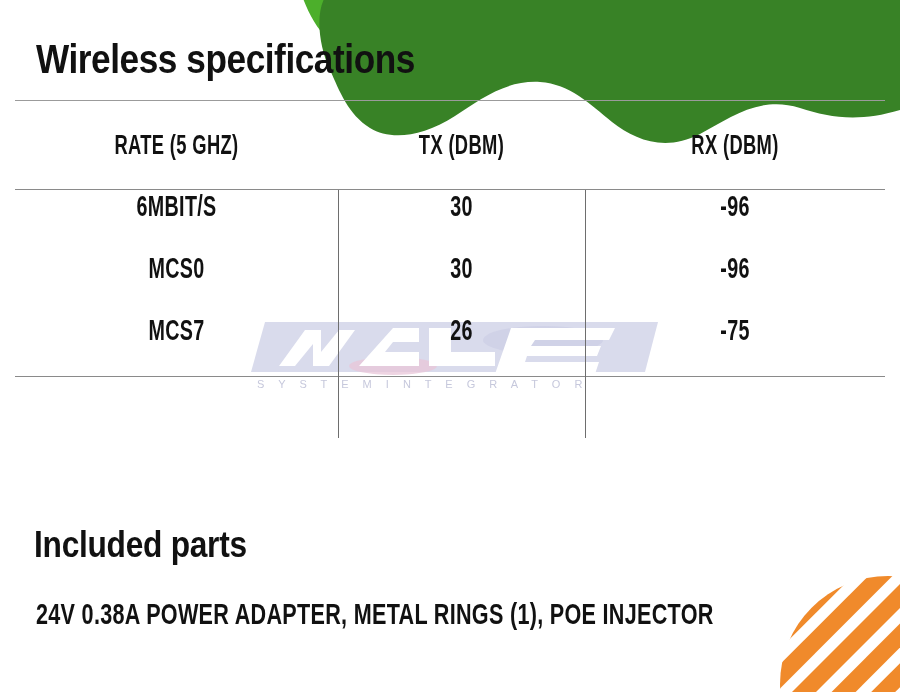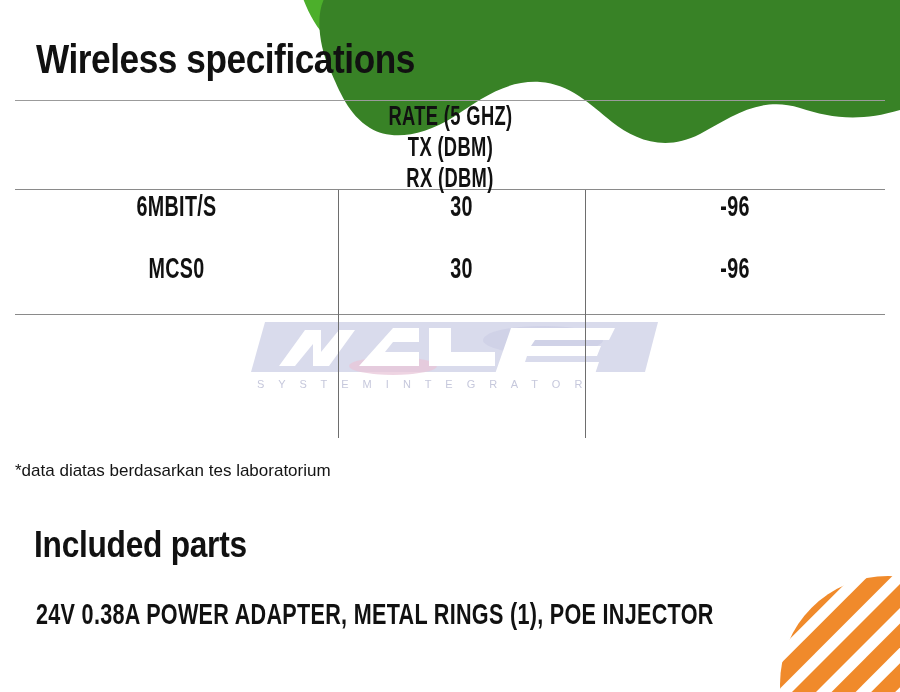--- a/index.html
+++ b/index.html
@@ -88,21 +88,20 @@
 
   .table-head,
   .table-body {
     position: relative;
   }
 
   .head-row {
     display: flex;
     align-items: center;
     height: 88px;
-    flex-direction: column;
   }
 
   .body-rows {
     position: relative;
   }
 
   .data-row {
     display: flex;
     height: 62px;
   }
@@ -270,25 +269,29 @@
         <div class="data-row">
           <div class="cell col-rate">6MBIT/S</div>
           <div class="cell col-tx">30</div>
           <div class="cell col-rx">-96</div>
         </div>
         <div class="data-row">
           <div class="cell col-rate">MCS0</div>
           <div class="cell col-tx">30</div>
           <div class="cell col-rx">-96</div>
         </div>
+        <div class="data-row">
+          <div class="cell col-rate">MCS7</div>
+          <div class="cell col-tx">26</div>
+          <div class="cell col-rx">-75</div>
+        </div>
       </div>
     </div>
 
     <div class="rule"></div>
   </div>
 
-  <div class="footnote">*data diatas berdasarkan tes laboratorium</div>
 
   <div class="section-title">Included parts</div>
 
   <div class="parts-list">24V 0.38A POWER ADAPTER, METAL RINGS (1), POE INJECTOR</div>
 
 </div>
 
 </body></html>

